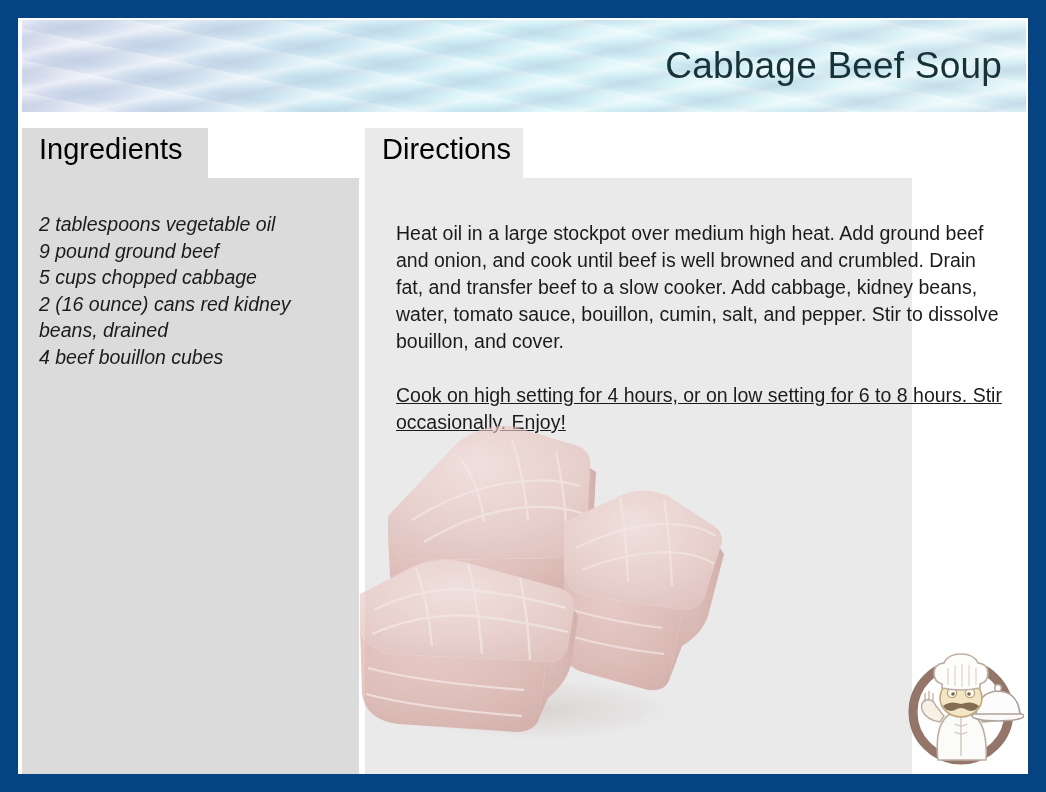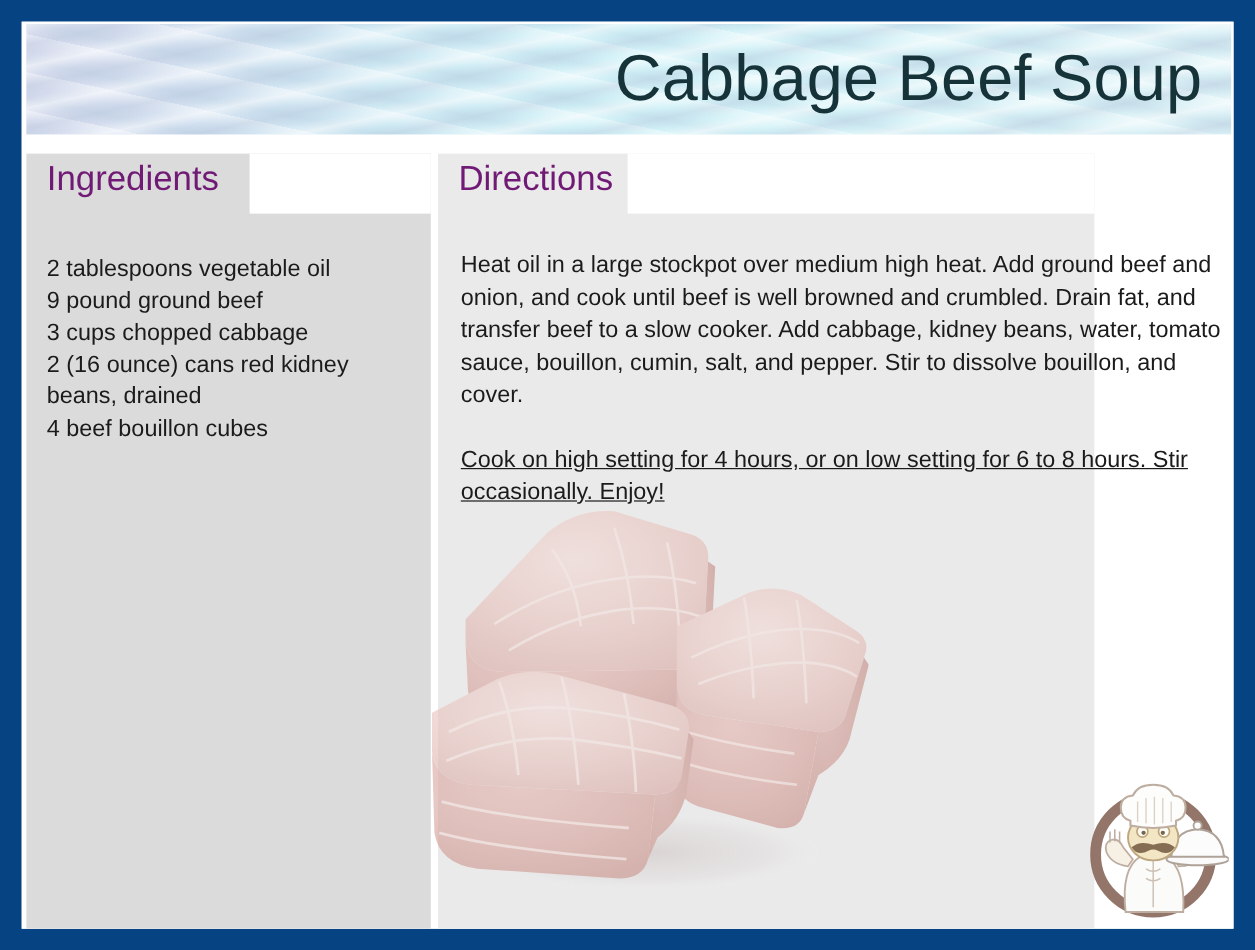--- a/index.html
+++ b/index.html
@@ -59,21 +59,21 @@
         #d6f3f8 66%,
         #d9f2f7 84%,
         #dcf2f7 100%);
     overflow: hidden;
   }
   .banner-title {
     position: absolute;
     right: 24px;
     top: 50%;
     transform: translateY(-50%);
-    font-size: 54px;
+    font-size: 37px;
     line-height: 1.05;
     color: #17333a;
     white-space: nowrap;
     letter-spacing: 0.2px;
   }
 
   
   .col-left {
     position: absolute;
     left: 4px;
@@ -100,47 +100,47 @@
   }
   .col-left .tab-notch  { left: 186px; right: 0; }
   .col-right .tab-notch { left: 158px; right: 0; }
 
   .col-heading {
     position: absolute;
     top: 7px;
     left: 17px;
     font-size: 29px;
     line-height: 1;
-    color: #701a75;
+    color: #000000;
     white-space: nowrap;
   }
 
   
   .ing-list {
     position: absolute;
     top: 83px;
     left: 17px;
     right: 12px;
     font-size: 19.5px;
     line-height: 26.6px;
     color: #1b1b1b;
   }
-  .ing-list div { white-space: normal; }
+  .ing-list div { white-space: normal; font-style: italic; }
 
   
   .dir-body {
     position: absolute;
     top: 80px;
     left: 19px;
     width: 636px;
     font-size: 19.5px;
     line-height: 27px;
     color: #1b1b1b;
   }
-  .dir-body p { margin: 0; }
+  .dir-body p { margin: 12px; }
   .dir-body p + p { margin-top: 27px; text-decoration: underline; }
 
   
   .beef {
     position: absolute;
     left: 334px;
     top: 392px;
     width: 372px;
     height: 340px;
     opacity: 0.62;
@@ -167,21 +167,21 @@
       <div class="banner-title">Cabbage Beef Soup</div>
     </div>
 
     <div class="col-left">
       <div class="tab-notch"></div>
       <div class="col-heading">Ingredients</div>
 
       <div class="ing-list">
         <div>2 tablespoons vegetable oil</div>
         <div>9 pound ground beef</div>
-        <div>3 cups chopped cabbage</div>
+        <div>5 cups chopped cabbage</div>
         <div>2 (16 ounce) cans red kidney beans, drained</div>
         <div>4 beef bouillon cubes</div>
       </div>
     </div>
 
     <div class="col-right">
       <div class="tab-notch"></div>
       <div class="col-heading">Directions</div>
 
       <div class="dir-body">

